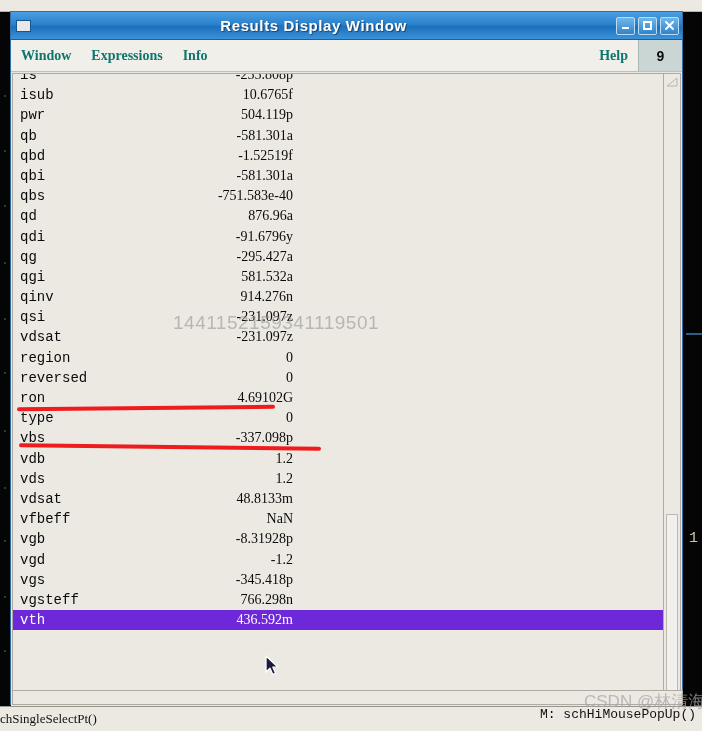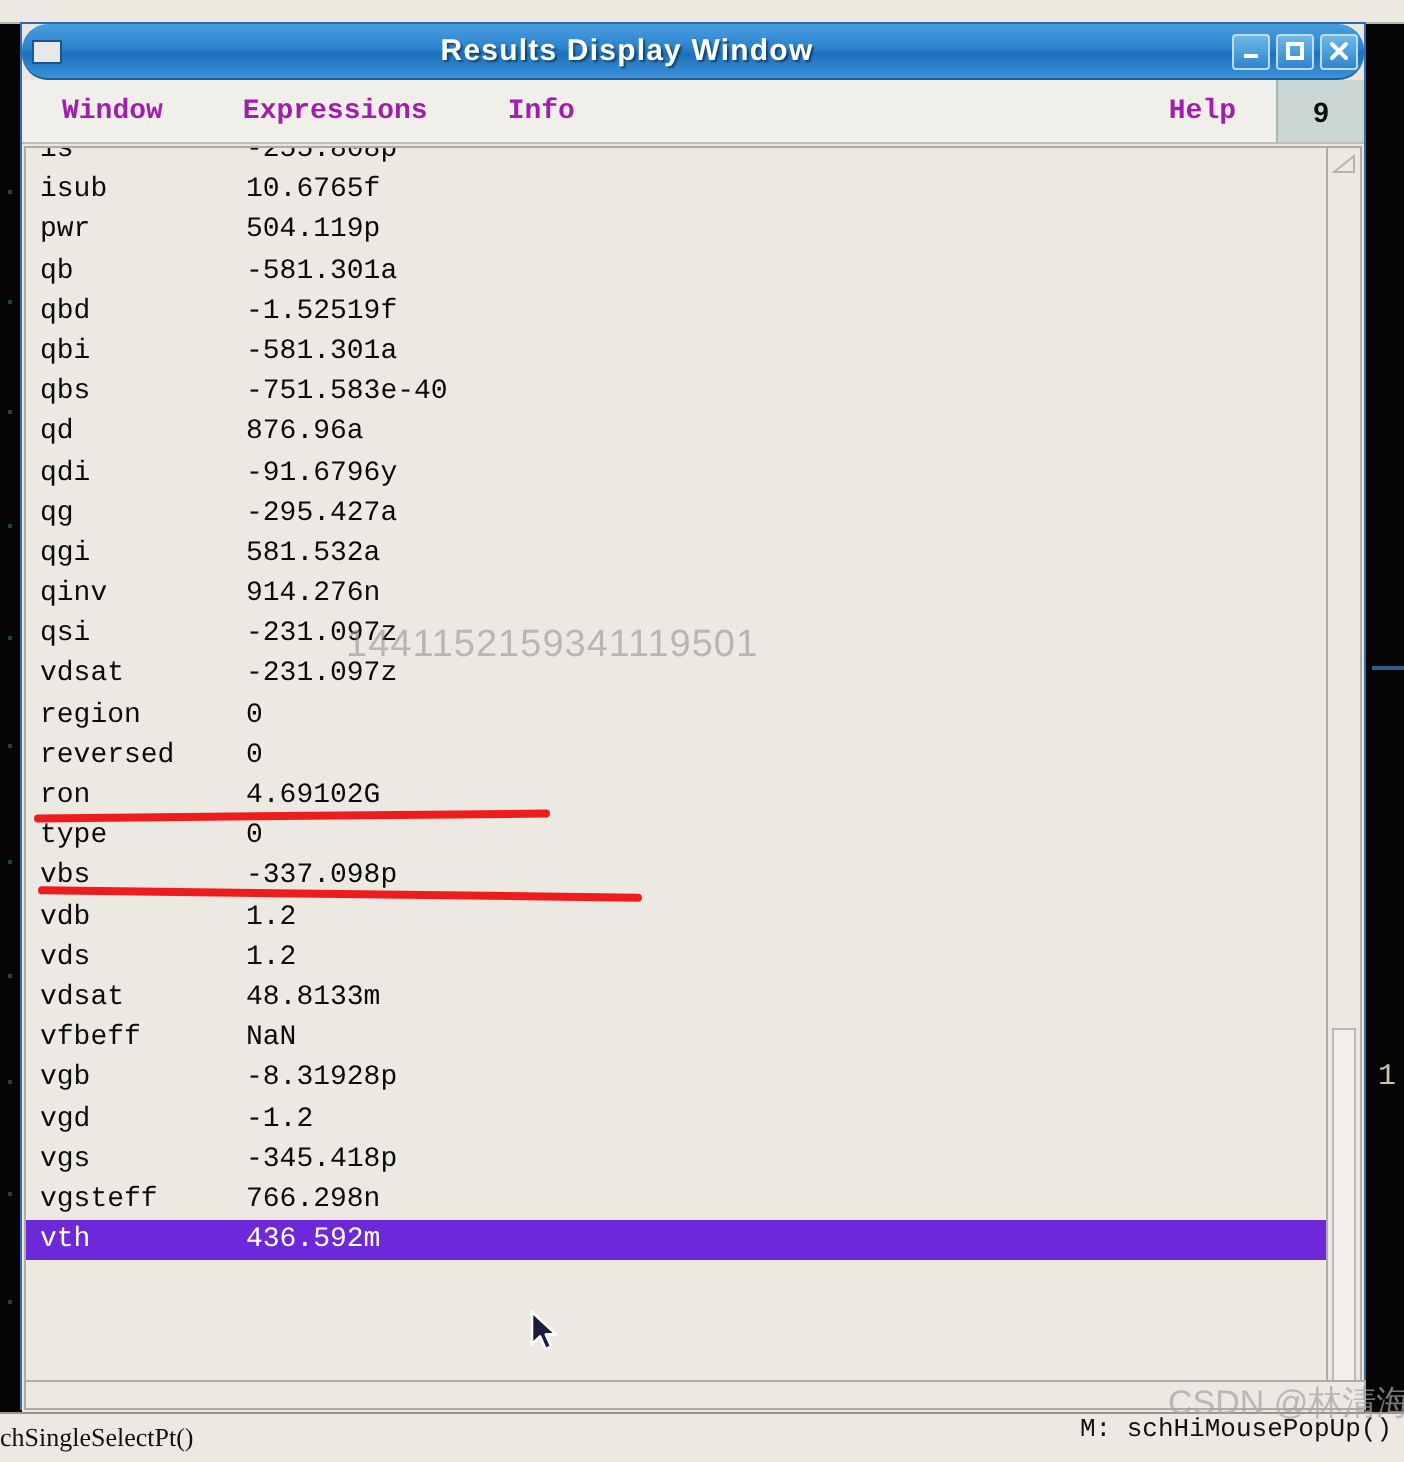--- a/index.html
+++ b/index.html
@@ -94,21 +94,20 @@
   }
 
   
   #title-bar {
     position: relative;
     height: 27px;
     background: linear-gradient(to bottom, #4a9fe0 0%, #2a82cd 45%, #1d70bb 55%, #3c93da 100%);
     border-bottom: 1px solid #1a5f9e;
     display: flex;
     align-items: center;
-    border-radius: 13px;
   }
   #window-icon {
     width: 15px; height: 12px;
     margin-left: 5px;
     background: #e8e8e8;
     border: 1px solid #14568f;
     box-sizing: border-box;
   }
   #title-text {
     flex: 1;
@@ -142,25 +141,25 @@
   
   #menu-bar {
     position: relative;
     height: 31px;
     background: #f1efea;
     border-bottom: 1px solid #c3beb4;
     display: flex;
     align-items: center;
   }
   .menu-item {
-    font-family: Liberation Mono, monospace;
+    font-family: Liberation Serif, serif;
     font-size: 14px;
     font-weight: bold;
-    color: #a21caf;
-    padding: 0 20px;
+    color: #0f766e;
+    padding: 0 10px;
     white-space: nowrap;
   }
   #menu-spacer { flex: 1; }
   #menu-counter {
     width: 44px;
     height: 31px;
     background: #c9d6d4;
     border-left: 1px solid #aab6b4;
     display: flex;
     align-items: center;
@@ -206,21 +205,22 @@
     white-space: nowrap;
   }
   .row .name {
     position: absolute;
     left: 7px;
   }
   .row .value {
     position: absolute;
     left: 110px;
     width: 170px;
-    text-align: left;
+    text-align: right;
+    font-family: Liberation Serif, serif;
   }
   .row.selected {
     background: #6d28d9;
     color: #ffffff;
   }
 
   
   #annot-1 {
     position: absolute;
     left: 4px;

